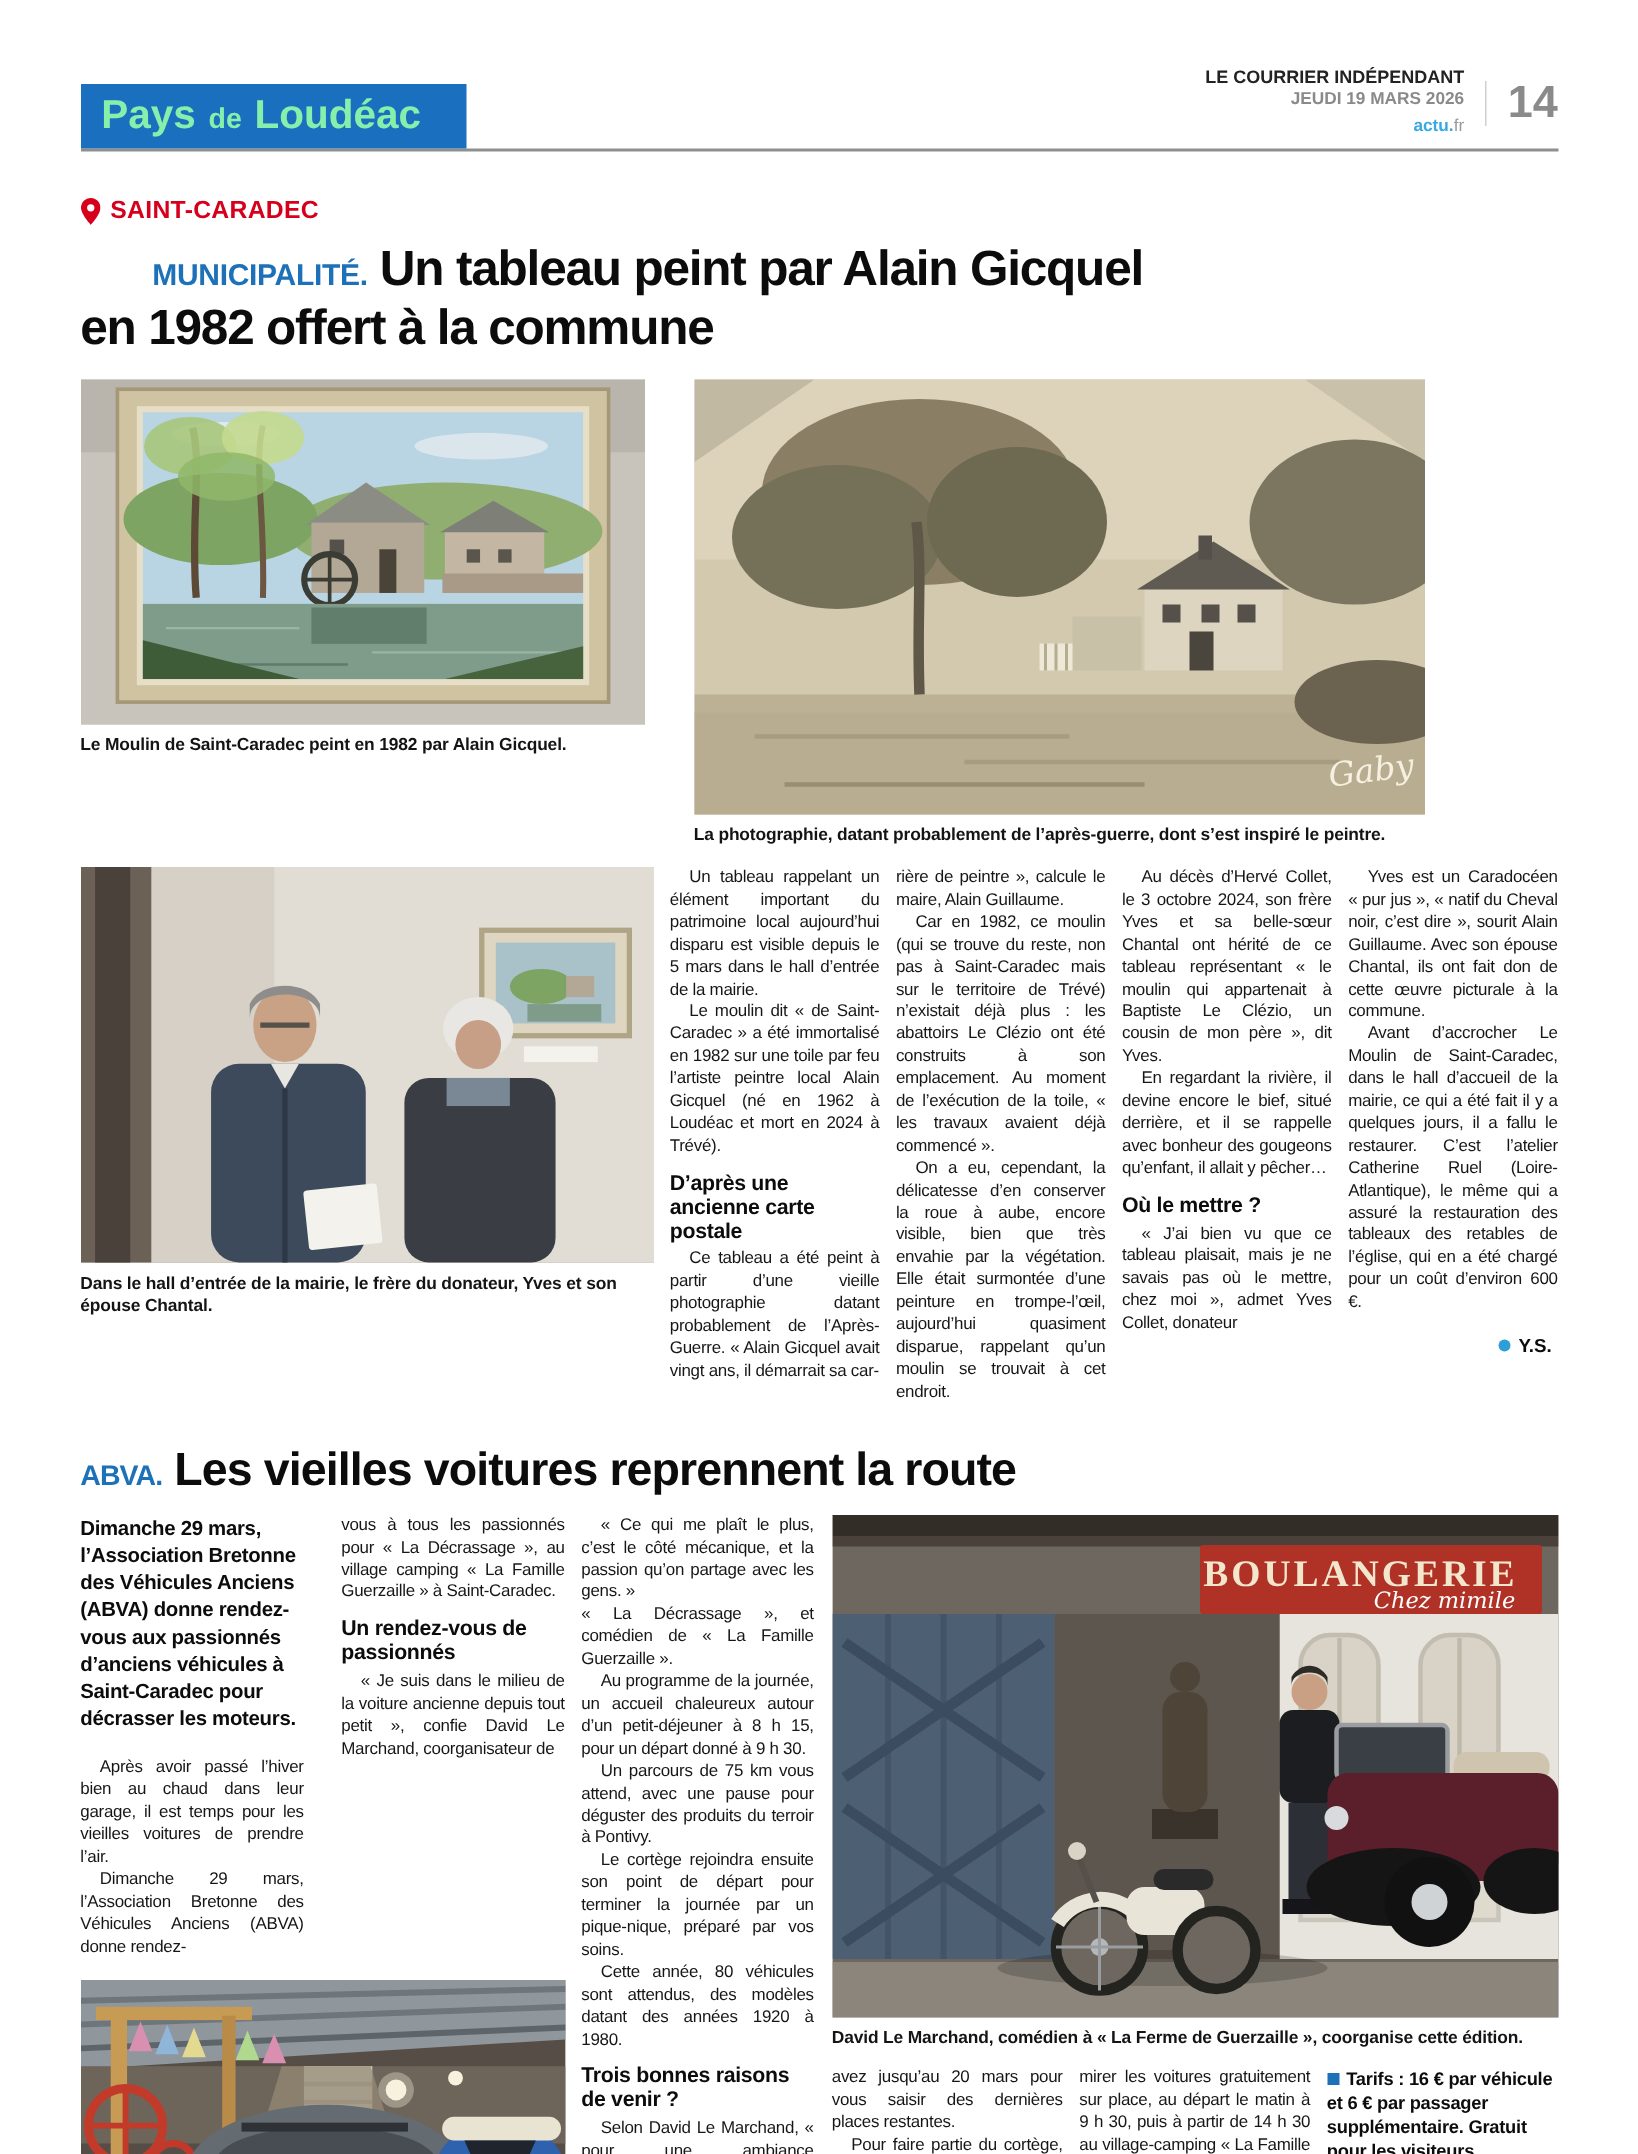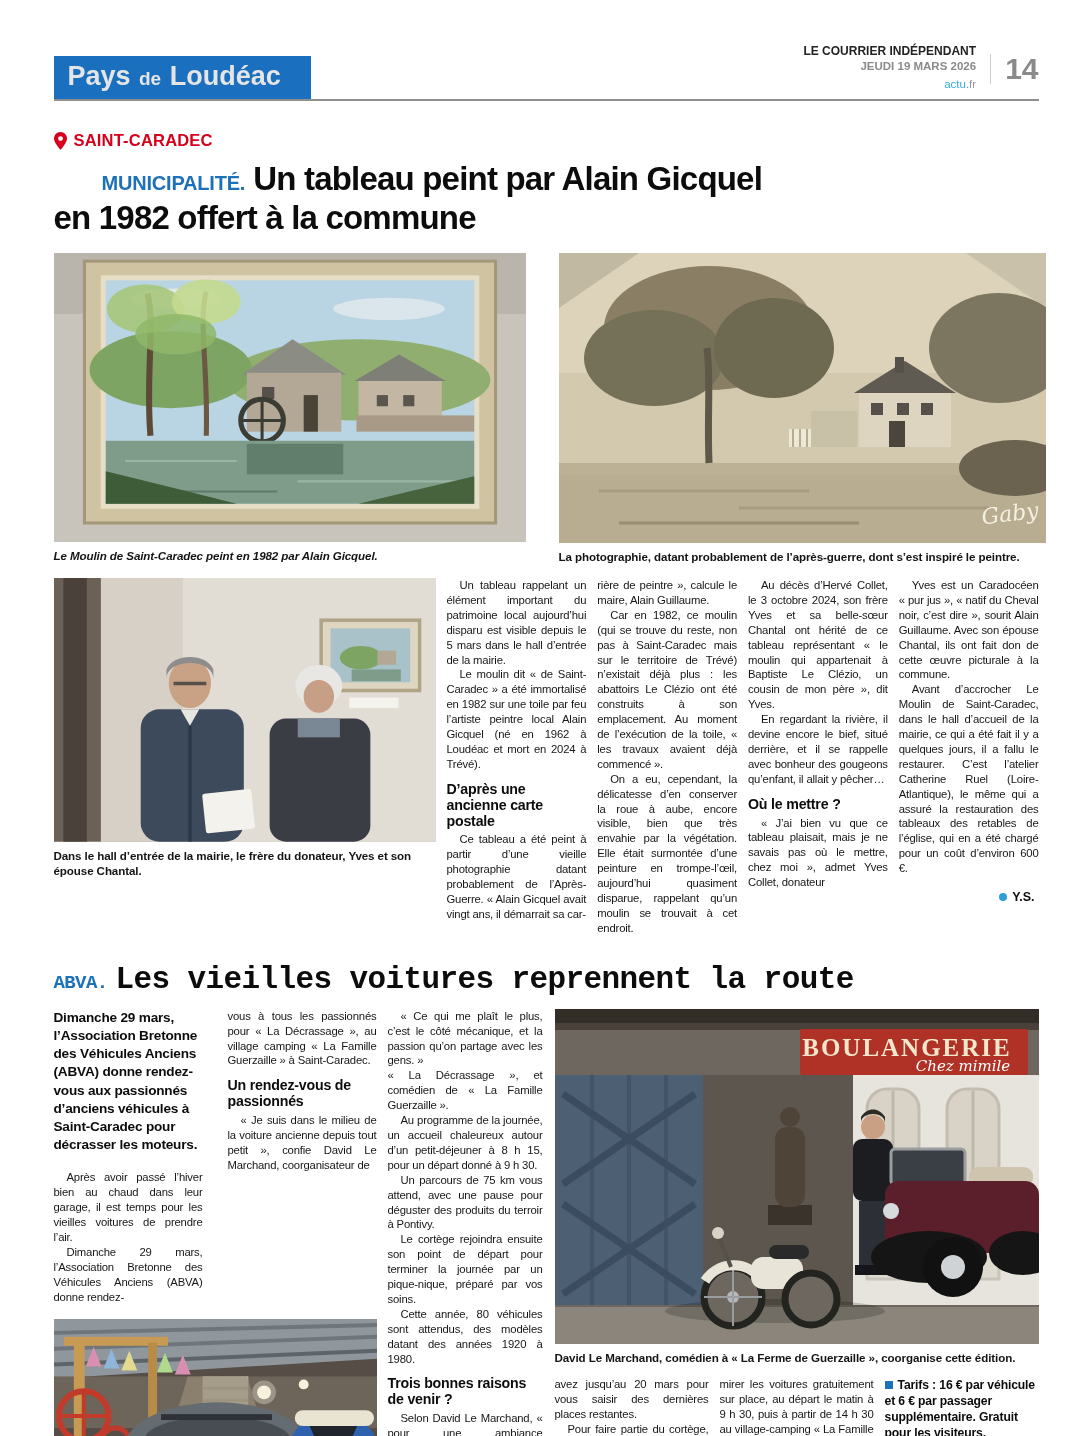--- a/index.html
+++ b/index.html
@@ -1,45 +1,45 @@
 <!DOCTYPE html>
 <html lang="fr"><head>
 <meta charset="utf-8">
 <style>
   html,body{margin:0;padding:0;background:#ffffff;}
   body{width:1092px;font-family:"Liberation Sans",sans-serif;color:#111;-webkit-font-smoothing:antialiased;}
   .page{width:985px;margin:0 auto;padding:44px 0 20px 0;position:relative;}
 
   
   .masthead{display:flex;justify-content:space-between;align-items:flex-end;border-bottom:2px solid #8f8f8f;}
-  .banner{background:#1a6fbf;color:#e5e5e5;padding:7px 30px 9px 14px;line-height:1;}
+  .banner{background:#1a6fbf;color:#86efac;padding:7px 30px 9px 14px;line-height:1;}
   .banner .big{font-size:27px;font-weight:bold;}
   .banner .small{font-size:19px;font-weight:bold;margin:0 4px;}
   .mast-right{display:flex;align-items:center;padding-bottom:6px;}
   .mast-info{text-align:right;line-height:1.25;}
   .paper-name{font-size:12px;font-weight:bold;color:#222;}
   .paper-date{font-size:11.5px;color:#8a8a8a;font-weight:bold;}
-  .site .b{color:#36a9e1;font-weight:normal;font-size:11.5px;}
+  .site .b{color:#36a9e1;font-weight:bold;font-size:11.5px;}
   .site .g{color:#9a9a9a;font-size:11.5px;}
   .pagenum{font-size:30px;font-weight:bold;color:#8a8a8a;border-left:1px solid #cfcfcf;margin-left:14px;padding-left:14px;line-height:1;}
 
   
   .loc-row{display:flex;align-items:center;gap:7px;margin:30px 0 10px 0;}
   .loc-label{color:#d6001c;font-weight:bold;font-size:16.5px;letter-spacing:.2px;}
   .headline1{font-size:33px;font-weight:bold;line-height:1.16;letter-spacing:-.8px;color:#0c0c0c;margin:0 0 16px 0;}
   .kicker{color:#1d71b8;font-weight:bold;font-size:20px;letter-spacing:-.2px;margin-right:8px;padding-left:48px;}
   .kicker2{color:#1d71b8;font-weight:bold;font-size:19px;margin-right:8px;}
-  .headline2{font-size:31px;font-weight:bold;letter-spacing:-.6px;color:#0c0c0c;margin:26px 0 12px 0;font-family:Liberation Mono, monospace;}
+  .headline2{font-size:31px;font-weight:bold;letter-spacing:-.6px;color:#0c0c0c;margin:26px 0 12px 0;}
 
   figure{margin:0;}
   .caption{font-weight:bold;font-size:11.6px;line-height:1.3;color:#141414;margin-top:6px;letter-spacing:-.1px;}
   .photo-frame{display:block;width:100%;height:auto;background:#cac5bc;}
 
   .toprow{display:flex;gap:33px;align-items:flex-start;}
-  .fig-painting{width:472px;flex:none;font-style:italic;}
+  .fig-painting{width:376px;flex:none;}
   .fig-oldphoto{width:487px;flex:none;}
 
   
   .a1-body{display:flex;gap:11px;margin-top:14px;}
   .hall-block{width:382px;flex:none;}
   .col{flex:1 1 0;min-width:0;}
   .para{font-size:11.3px;line-height:1.32;letter-spacing:-.18px;text-align:justify;margin:0;text-indent:13px;hyphens:auto;color:#161616;}
   .para.cont{text-indent:0;}
   .subhead{font-size:14.2px;font-weight:bold;line-height:1.12;letter-spacing:-.2px;margin:10px 0 3px 0;color:#0c0c0c;}
   .byline{text-align:right;font-weight:bold;font-size:12.5px;margin-top:14px;padding-right:4px;color:#0c0c0c;}

